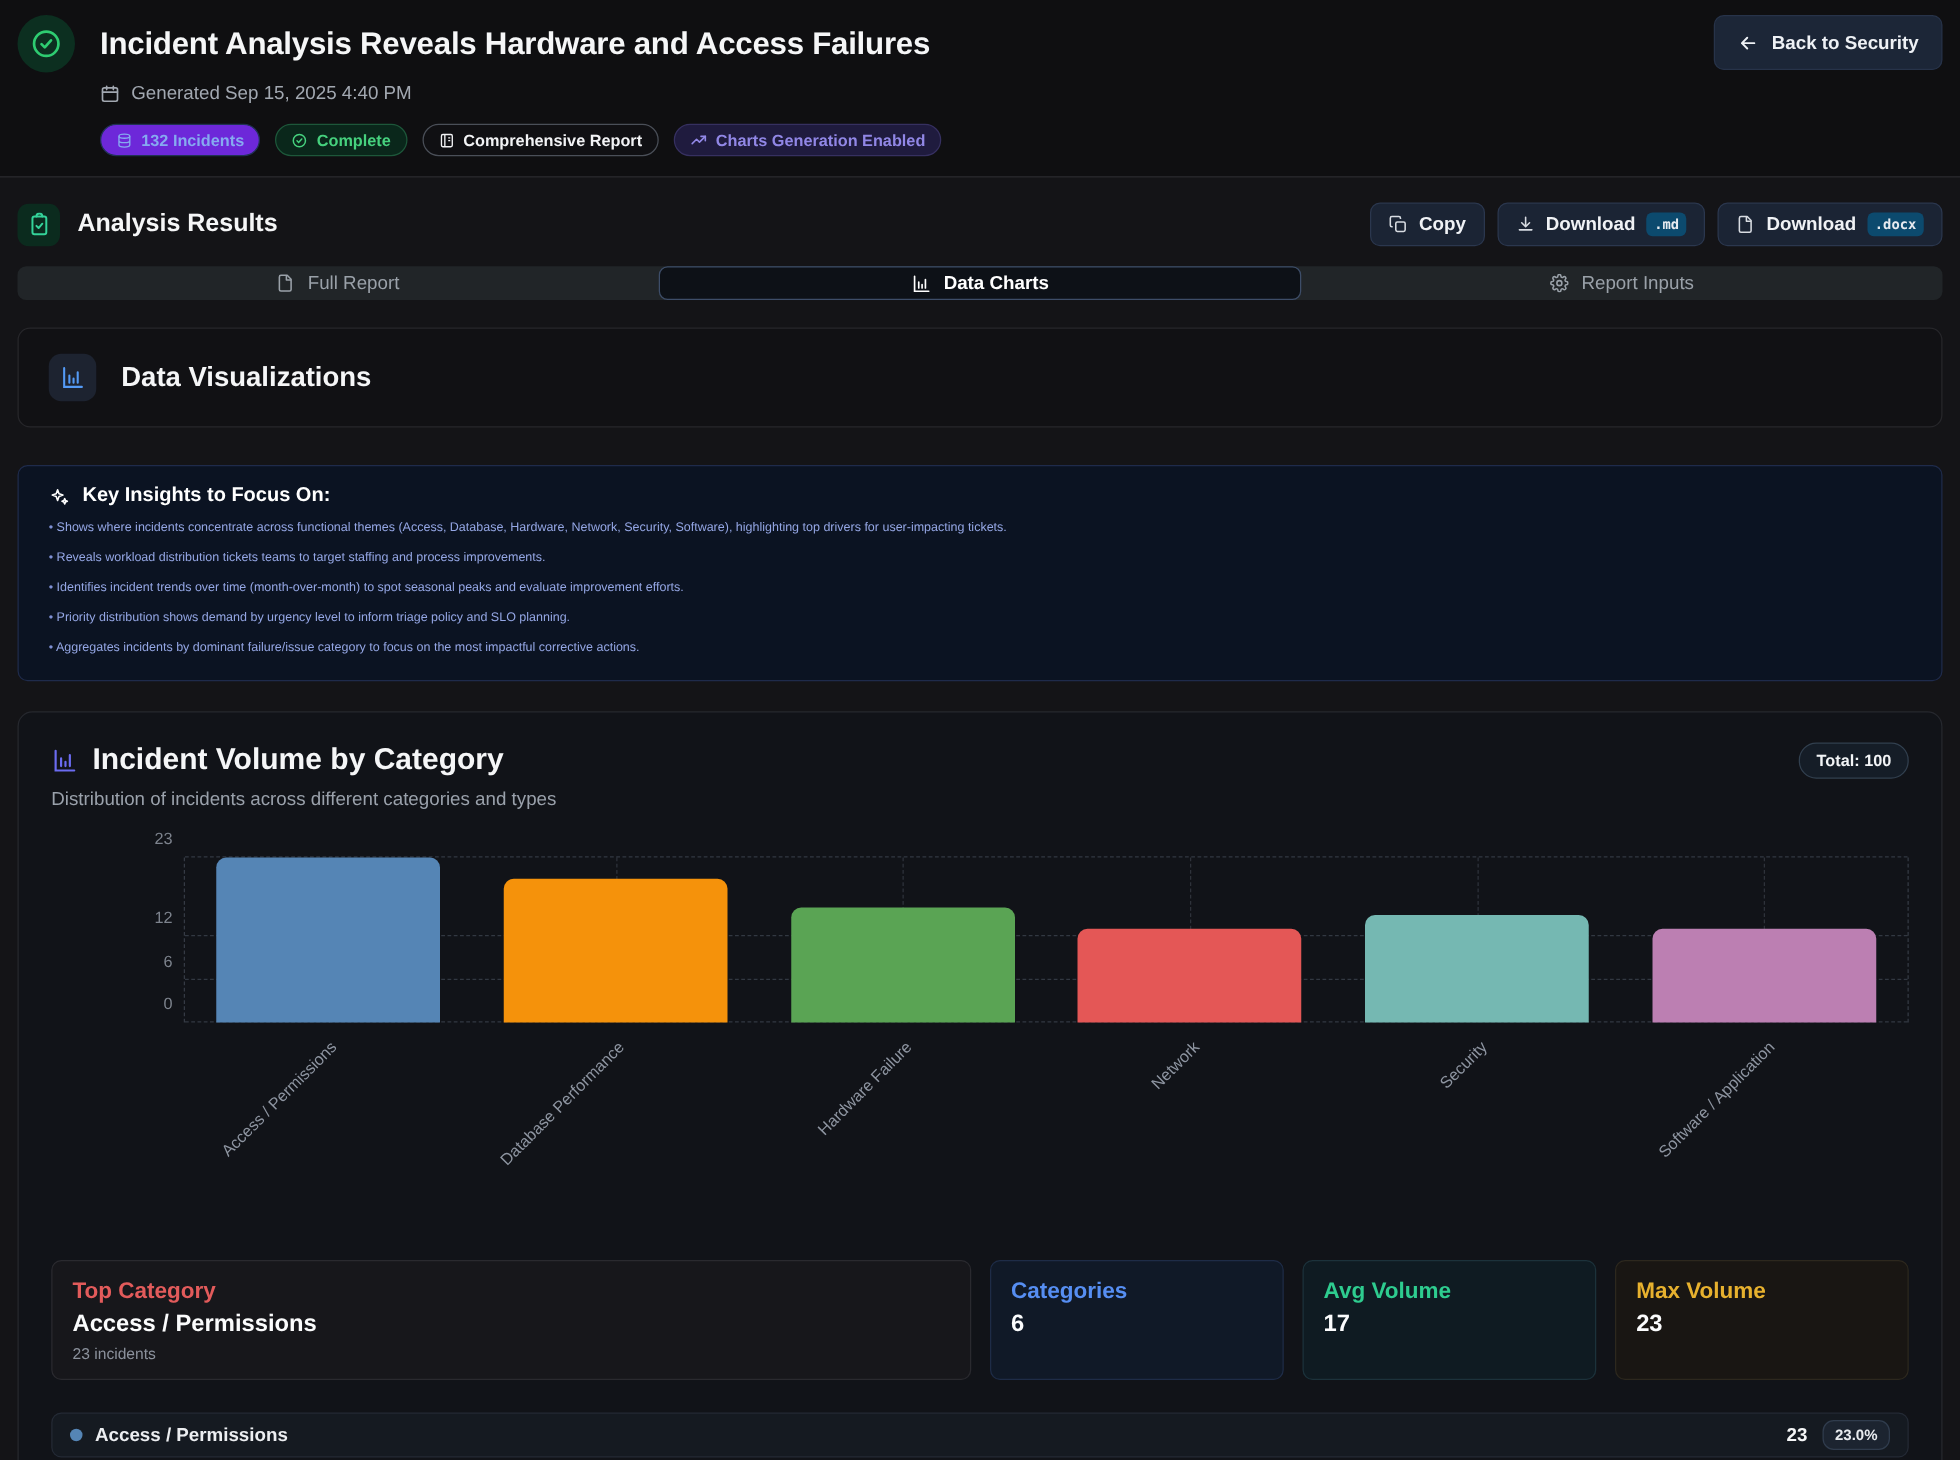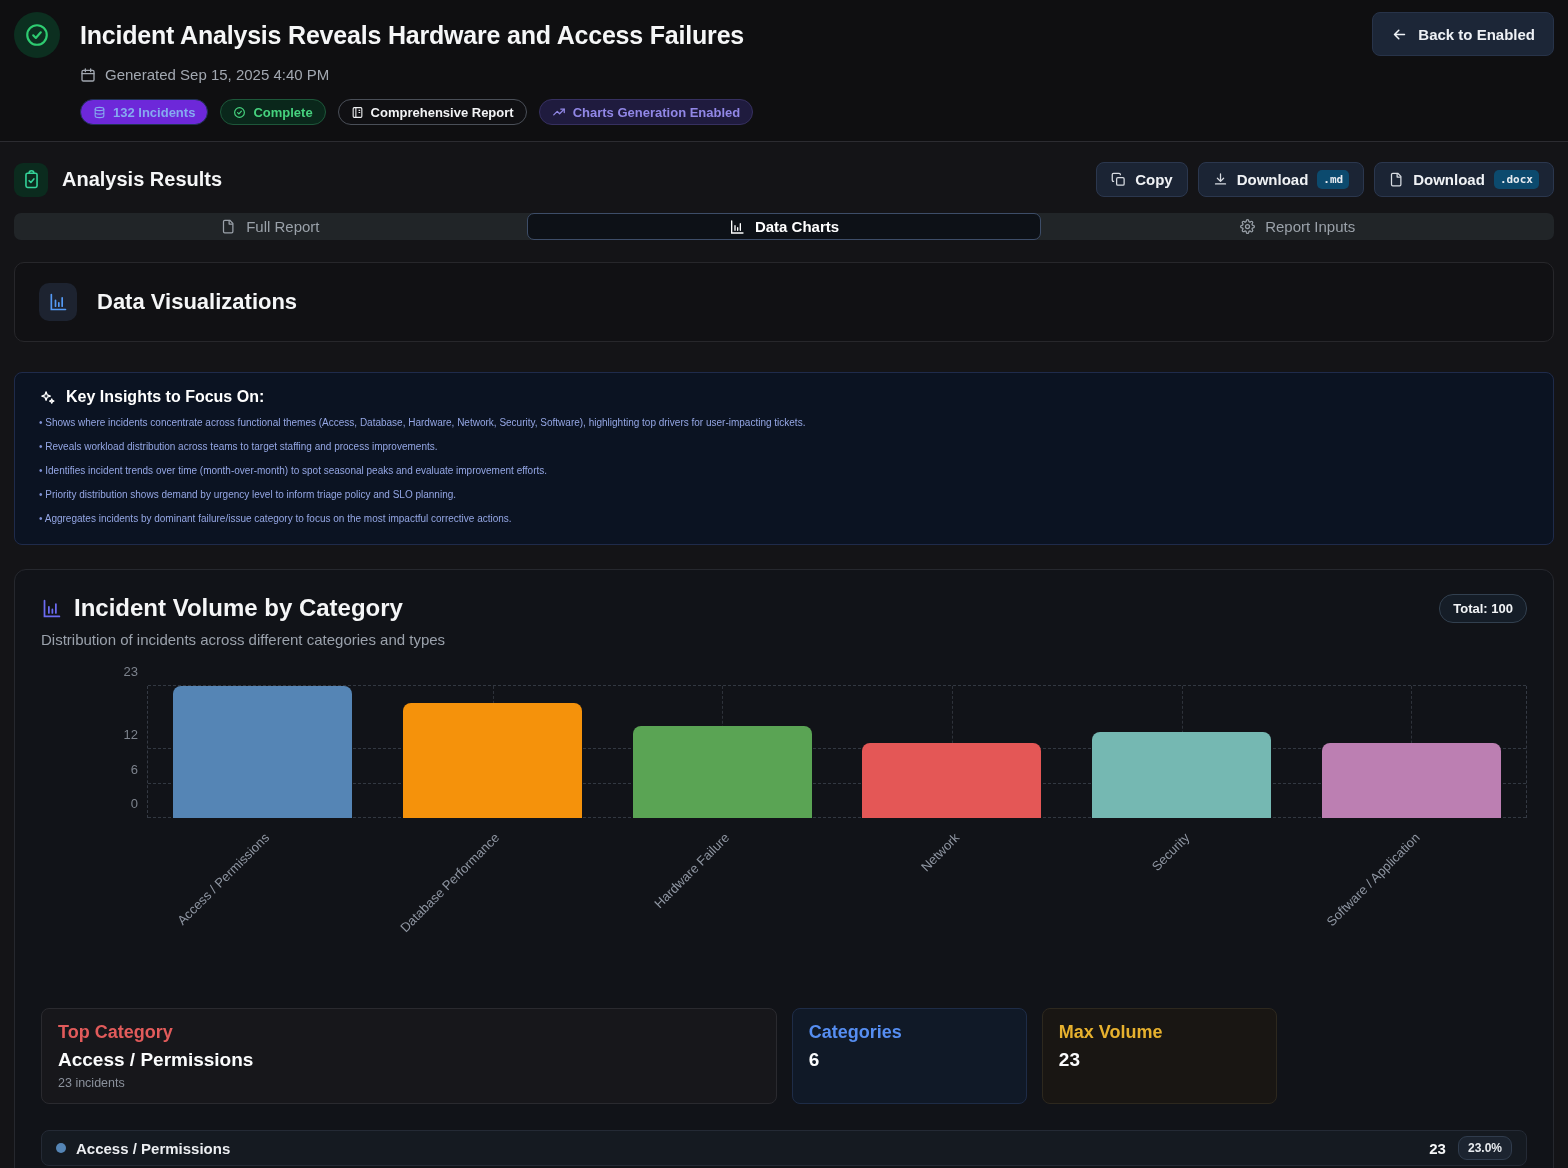--- a/index.html
+++ b/index.html
@@ -152,21 +152,21 @@
         </span>
       <span>Charts Generation Enabled</span>
     </span>
   </div>
   <button class="back-btn">
     <span>
         <svg width="17" height="17" viewBox="0 0 24 24" fill="none" stroke="#eef1f5" stroke-width="2.2" stroke-linecap="round" stroke-linejoin="round">
           <path d="M19 12H5M11 6l-6 6 6 6"></path>
         </svg>
       </span>
-    <span>Back to Enabled</span>
+    <span>Back to Security</span>
   </button>
 </header>
 
 <section class="results-bar">
   <div class="results-left">
     <div class="clipboard-wrap">
       <svg width="19" height="19" viewBox="0 0 24 24" fill="none" stroke="#34d399" stroke-width="2" stroke-linecap="round" stroke-linejoin="round">
           <rect x="5" y="4" width="14" height="18" rx="2"></rect>
           <path d="M9 4a3 3 0 0 1 6 0"></path>
           <path d="M9 13.5l2.2 2.2 3.8-4.4"></path>
@@ -251,21 +251,21 @@
   <div class="insights-title-row">
     <span>
         <svg width="17" height="17" viewBox="0 0 24 24" fill="none" stroke="#ffffff" stroke-width="1.8" stroke-linejoin="round">
           <path d="M10 4L11.6 8.4 16 10l-4.4 1.6L10 16l-1.6-4.4L4 10l4.4-1.6z"></path>
           <path d="M18 14l.9 2.1L21 17l-2.1.9L18 20l-.9-2.1L15 17l2.1-.9z"></path>
         </svg>
       </span>
     <span class="insights-title">Key Insights to Focus On:</span>
   </div>
   <div class="insight-item">Shows where incidents concentrate across functional themes (Access, Database, Hardware, Network, Security, Software), highlighting top drivers for user-impacting tickets.</div>
-  <div class="insight-item">Reveals workload distribution across teams to target staffing and process improvements.</div>
+  <div class="insight-item">Reveals workload distribution tickets teams to target staffing and process improvements.</div>
   <div class="insight-item">Identifies incident trends over time (month-over-month) to spot seasonal peaks and evaluate improvement efforts.</div>
   <div class="insight-item">Priority distribution shows demand by urgency level to inform triage policy and SLO planning.</div>
   <div class="insight-item">Aggregates incidents by dominant failure/issue category to focus on the most impactful corrective actions.</div>
 </section>
 
 <section class="chart-card">
   <div class="chart-head">
     <div class="chart-title-wrap">
       <span>
           <svg width="21" height="21" viewBox="0 0 24 24" fill="none" stroke="#6b6bf0" stroke-width="2" stroke-linecap="round">
@@ -341,20 +341,24 @@
   <div class="stats-grid">
     <div class="stat-card stat-1">
       <div class="stat-label red">Top Category</div>
       <div class="stat-value">Access / Permissions</div>
       <div class="stat-sub">23 incidents</div>
     </div>
     <div class="stat-card stat-2">
       <div class="stat-label blue">Categories</div>
       <div class="stat-value">6</div>
     </div>
+    <div class="stat-card stat-3">
+      <div class="stat-label green">Avg Volume</div>
+      <div class="stat-value">17</div>
+    </div>
     <div class="stat-card stat-4">
       <div class="stat-label amber">Max Volume</div>
       <div class="stat-value">23</div>
     </div>
   </div>
 
   <div class="cat-row">
     <span class="cat-dot" id="cat-dot-0" style="background: rgb(85, 133, 181);"></span>
     <span class="cat-label">Access / Permissions</span>
     <span class="cat-right">

